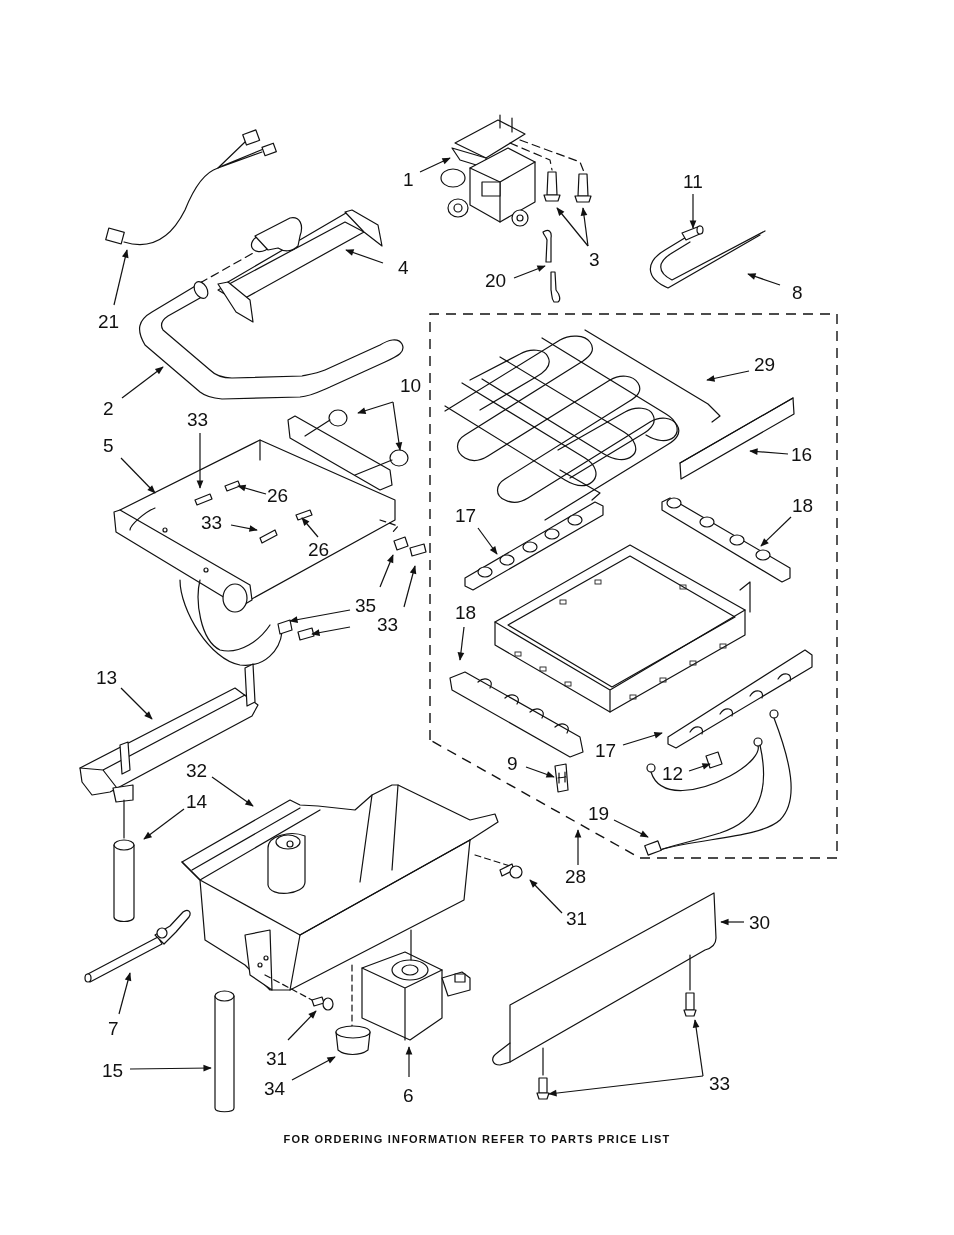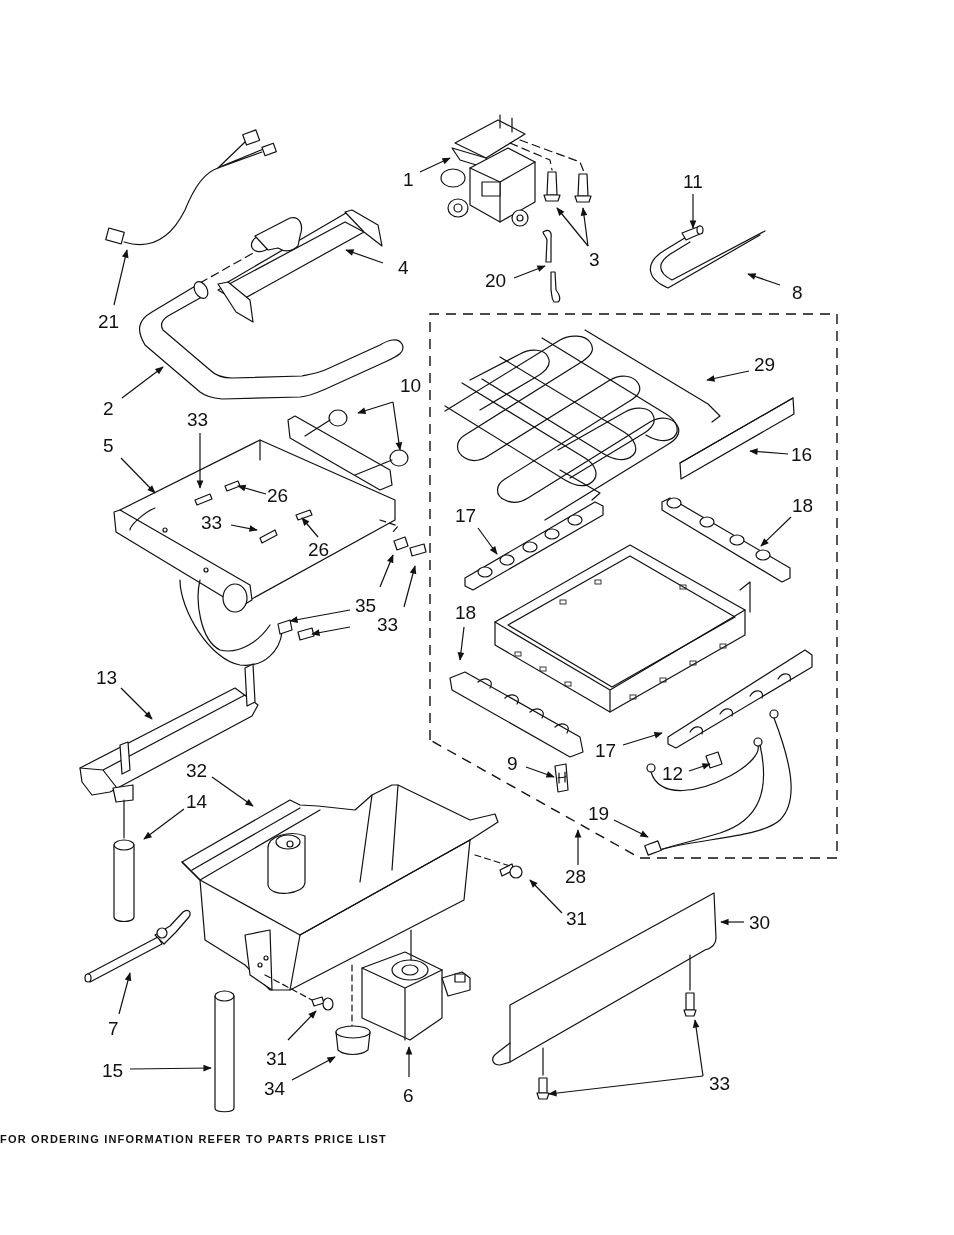--- a/index.html
+++ b/index.html
@@ -4,21 +4,21 @@
 <style>
   html, body { margin:0; padding:0; background:#ffffff; }
   body { width:954px; height:1235px; position:relative; overflow:hidden; font-family:"Liberation Sans", sans-serif; }
   svg#diagram { position:absolute; left:0; top:0; width:954px; height:1235px; }
   .ln { fill:none; stroke:#111; stroke-width:1.2; stroke-linecap:round; stroke-linejoin:round; }
   .thin { fill:none; stroke:#222; stroke-width:0.9; }
   .fillw { fill:#fff; stroke:#111; stroke-width:1.2; stroke-linejoin:round; }
   .dash { fill:none; stroke:#111; stroke-width:1.4; stroke-dasharray:10 7; }
   .lead { stroke:#111; stroke-width:1.2; fill:none; }
   .lbl { font-family:"Liberation Sans", sans-serif; font-size:19px; fill:#111; }
-  .footer { position:absolute; left:0; width:954px; top:1133px; text-align:left; font-family:"Liberation Sans", sans-serif; font-weight:bold; font-size:11px; letter-spacing:1.2px; color:#111; }
+  .footer { position:absolute; left:0; width:954px; top:1133px; text-align:center; font-family:"Liberation Sans", sans-serif; font-weight:bold; font-size:11px; letter-spacing:1.2px; color:#111; }
 </style>
 </head>
 <body>
 
 <svg id="diagram" viewBox="0 0 954 1235" xmlns="http://www.w3.org/2000/svg">
   <defs>
     <marker id="ah" viewBox="0 0 10 10" refX="9" refY="5" markerWidth="9" markerHeight="7" orient="auto">
       <path d="M0,1 L10,5 L0,9 Z" fill="#111"></path>
     </marker>
   </defs>

